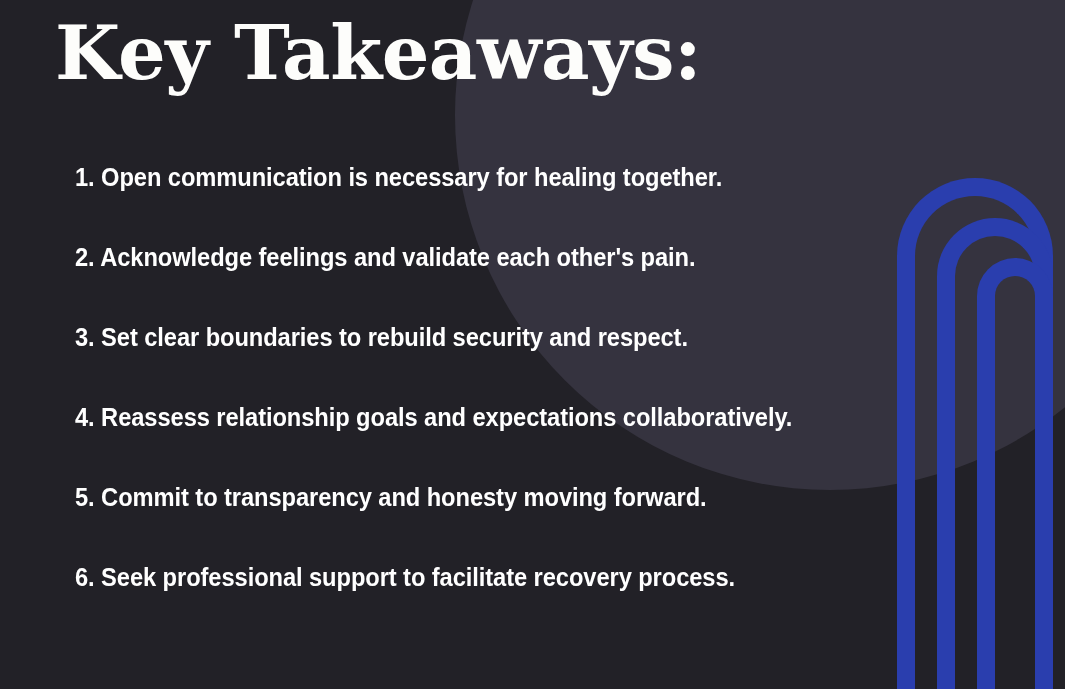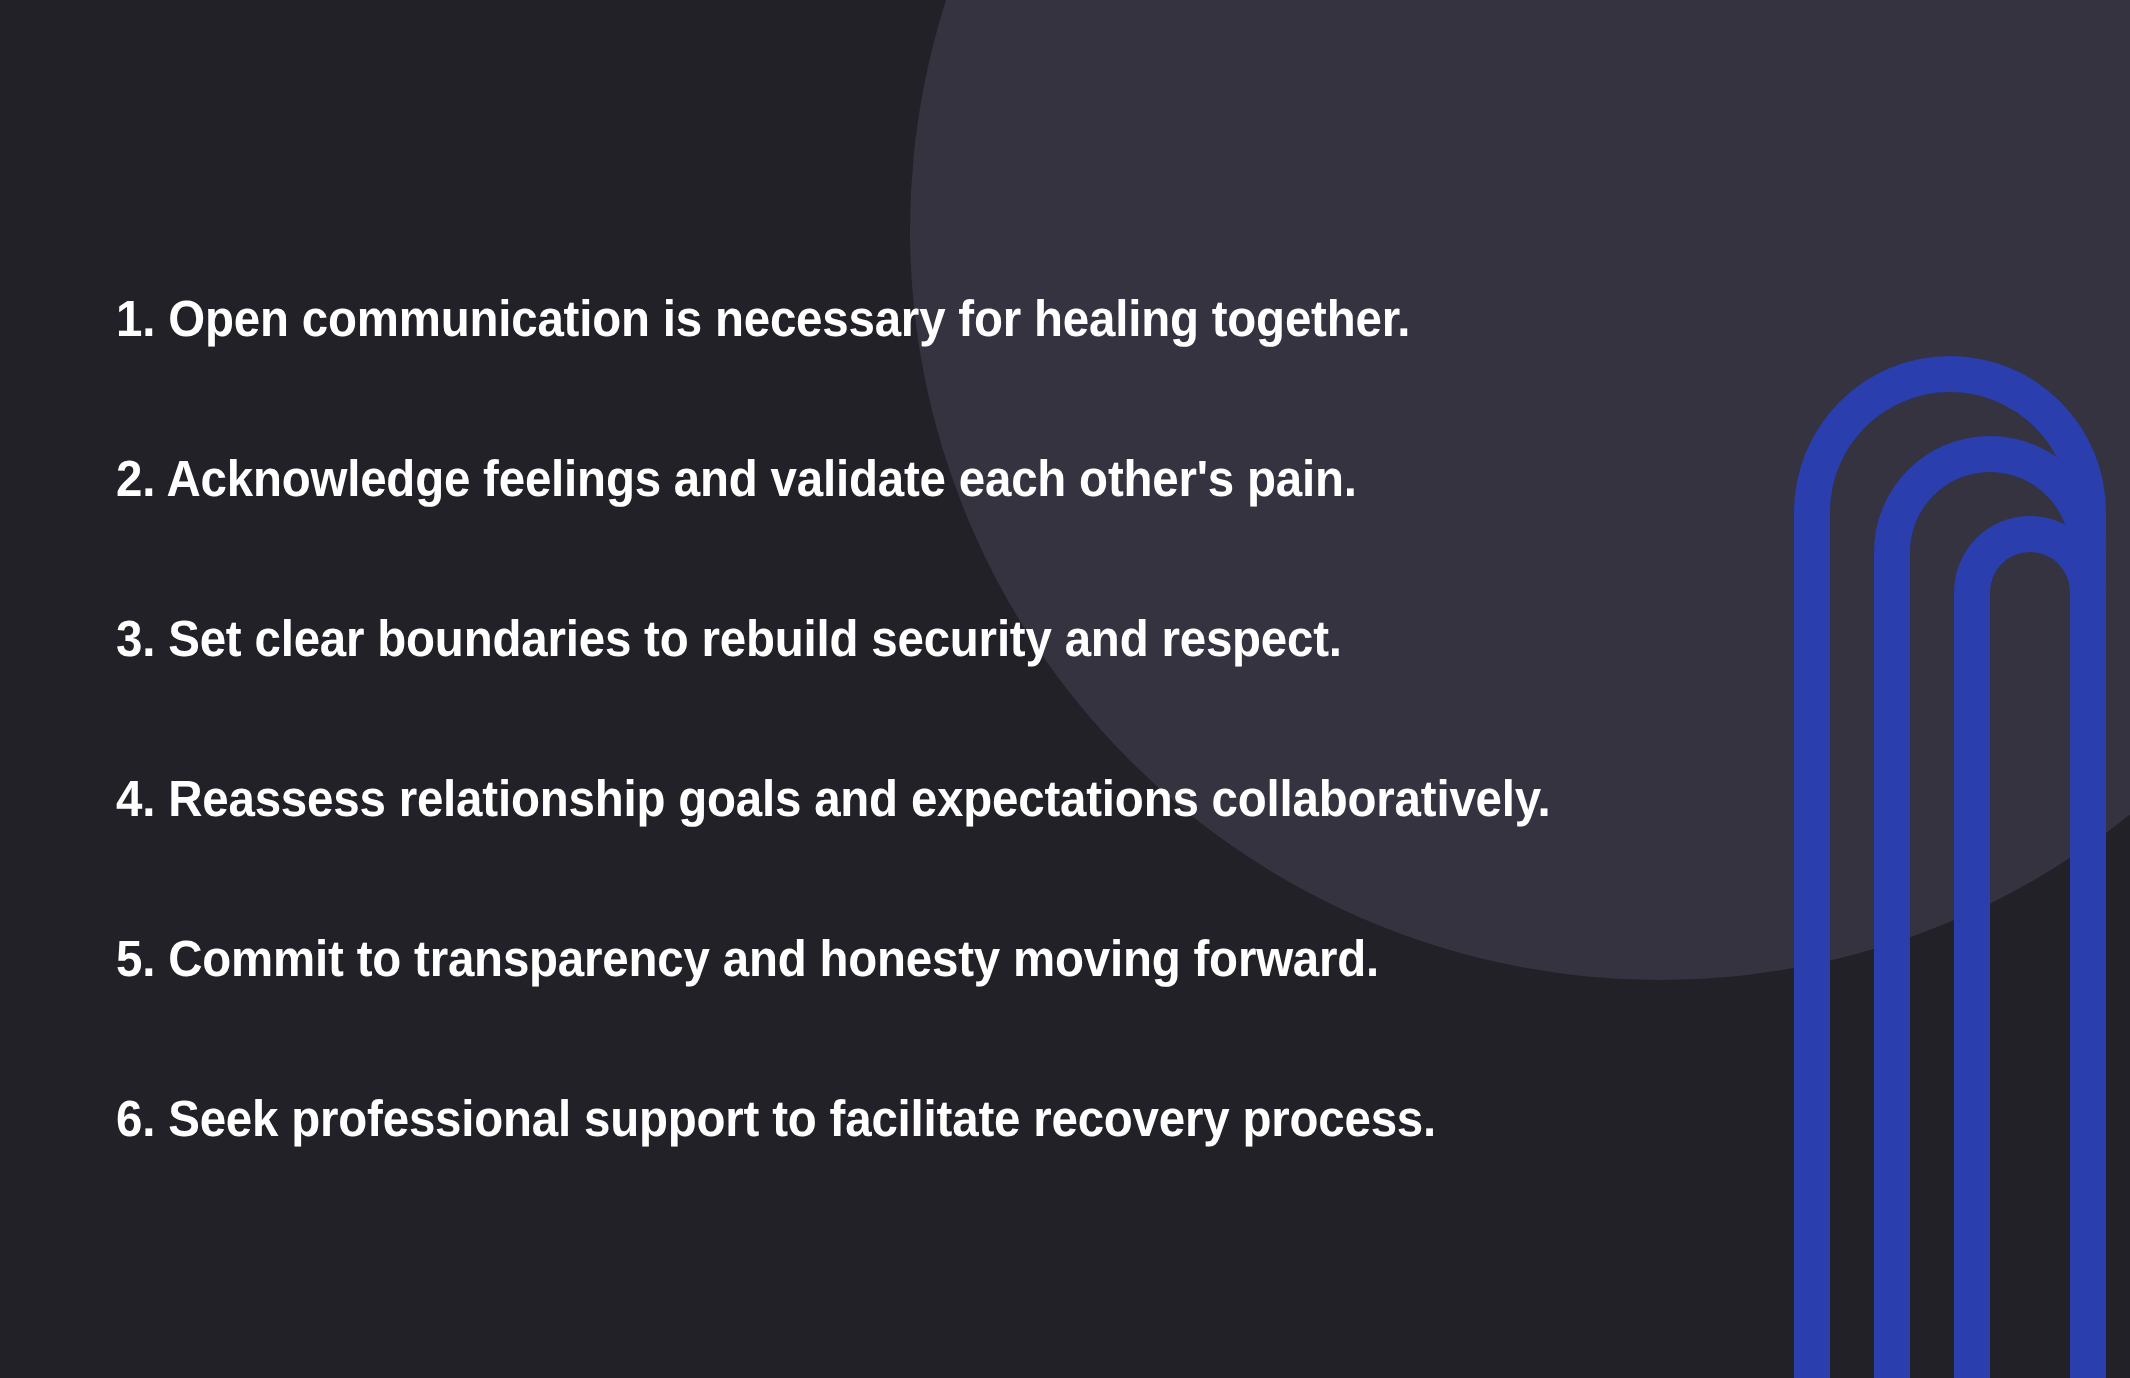--- a/index.html
+++ b/index.html
@@ -70,21 +70,21 @@
     line-height: 1.0;
     letter-spacing: -0.5px;
     color: #fdfdfb;
     white-space: nowrap;
   }
 
   #takeaway-list {
     position: absolute;
     left: 58px;
     top: 148px;
-    margin: 0;
+    margin: 17px;
     padding: 0;
     list-style: none;
     width: 860px;
   }
 
   #takeaway-list li {
     font-family: "Liberation Sans Narrow", "Liberation Sans", sans-serif;
     font-weight: bold;
     font-size: 25.5px;
     line-height: 1.0;
@@ -113,20 +113,21 @@
   <div id="bg-circle" style="background: rgb(53, 51, 63);"></div>
 
   <div id="arches">
     <div class="arch" style="left: 32px; top: 178px; width: 156px; height: 520px; border-width: 18px; border-radius: 78px 78px 0px 0px; border-color: rgb(42, 62, 174);"></div>
     <div class="arch" style="left: 72px; top: 218px; width: 116px; height: 480px; border-width: 18px; border-radius: 58px 58px 0px 0px; border-color: rgb(42, 62, 174);"></div>
     <div class="arch" style="left: 112px; top: 258px; width: 76px; height: 440px; border-width: 18px; border-radius: 38px 38px 0px 0px; border-color: rgb(42, 62, 174);"></div>
   </div>
 
   <div id="content">
 
+    <h1 id="page-title" style="color: rgb(253, 253, 251);">Key Takeaways:</h1>
 
     <ul id="takeaway-list">
 
       <li style="color: rgb(255, 255, 255);">
         <span class="item-index">1.</span>
         <span class="item-text">Open communication is necessary for healing together.</span>
       </li>
 
       <li style="color: rgb(255, 255, 255);">
         <span class="item-index">2.</span>

